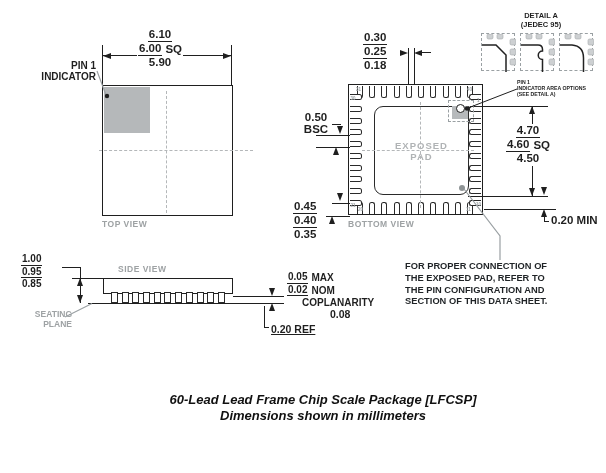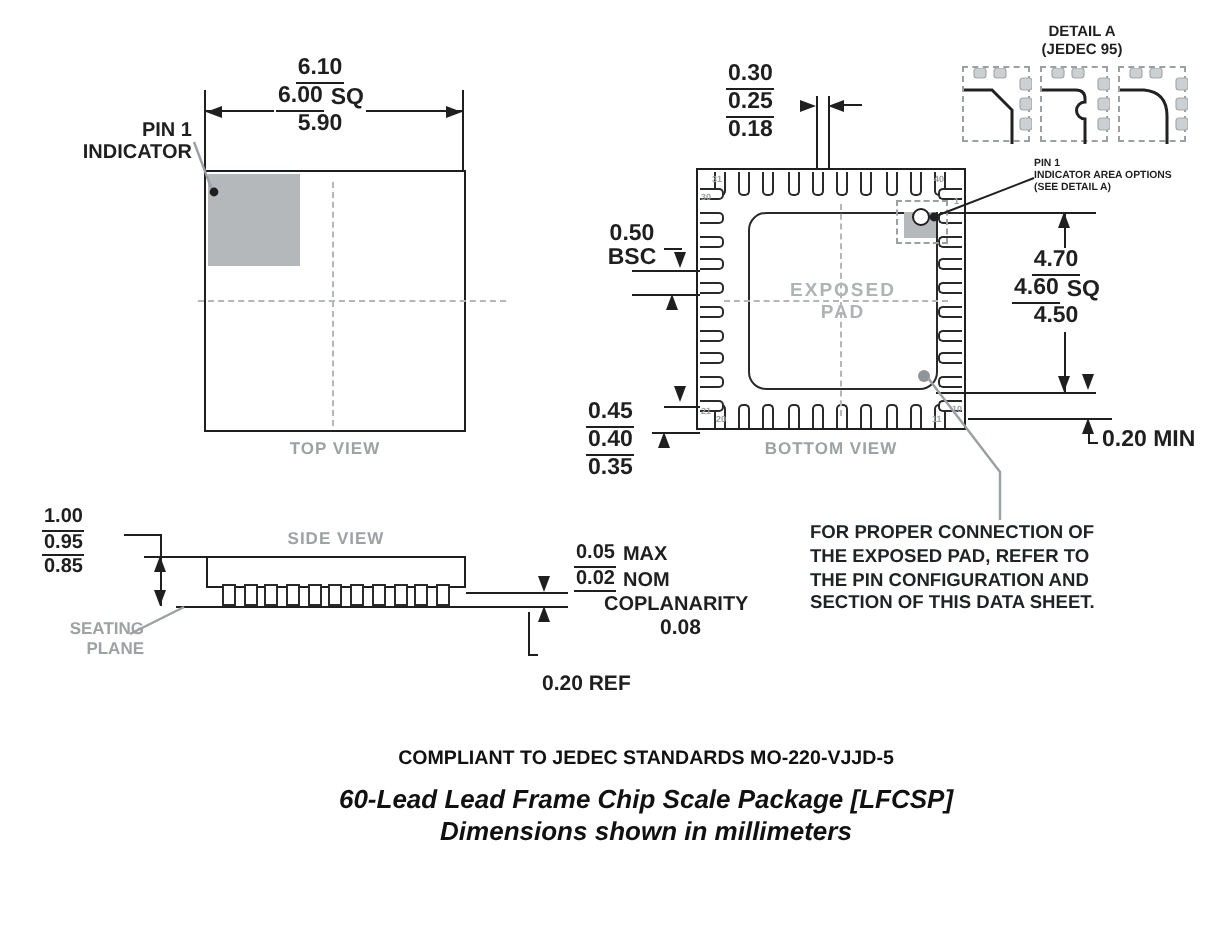--- a/index.html
+++ b/index.html
@@ -17,21 +17,21 @@
   .ar.left{border-top:3px solid transparent;border-bottom:3px solid transparent;border-right:8px solid #1f1f1f;}
   .ar.right{border-top:3px solid transparent;border-bottom:3px solid transparent;border-left:8px solid #1f1f1f;}
   
   .stack{position:absolute;display:flex;flex-direction:column;align-items:center;
          font-weight:bold;font-size:11.5px;line-height:1.15;background:#fff;z-index:3;padding:0 1px;}
   .stack.sm{font-size:10px;}
   .stack .row{display:flex;align-items:flex-end;gap:3px;}
   .stack .num{border-bottom:1.4px solid #1f1f1f;padding:0 1px;}
   .stack.la{align-items:flex-start;}
   .dimtxt{position:absolute;font-weight:bold;font-size:11.5px;background:#fff;z-index:3;white-space:nowrap;}
-  .graylbl{position:absolute;color:#9ea2a4;font-weight:bold;font-size:8.5px;letter-spacing:.5px;text-align:center;}
+  .graylbl{position:absolute;color:#9ea2a4;font-weight:bold;font-size:8.5px;letter-spacing:.5px;}
   
   .pkg{position:absolute;left:348px;top:84px;width:135px;height:131px;border:1.8px solid #1f1f1f;box-sizing:border-box;background:#fff;}
   .leadrow{position:absolute;display:flex;justify-content:space-between;z-index:2;}
   .leadrow.h{left:357px;width:116px;height:12px;}
   .leadrow.v{top:94px;height:112px;width:12px;flex-direction:column;}
   .lead{box-sizing:border-box;background:#fff;border:1.2px solid #2a2a2a;}
   .leadrow.top .lead{width:6px;height:12px;border-top:none;border-radius:0 0 2.5px 2.5px;}
   .leadrow.bot .lead{width:6px;height:12px;border-bottom:none;border-radius:2.5px 2.5px 0 0;}
   .leadrow.lft .lead{width:12px;height:6px;border-left:none;border-radius:0 2.5px 2.5px 0;}
   .leadrow.rgt .lead{width:12px;height:6px;border-right:none;border-radius:2.5px 0 0 2.5px;}
@@ -310,30 +310,29 @@
       </div>
     <div class="row">
         <span class="num">0.02</span>
         <span>NOM</span>
       </div>
   </div>
   <div class="dimtxt" style="left:302px;top:297px;font-size:10px;">COPLANARITY</div>
   <div class="dimtxt" style="left:330px;top:308px;font-size:10.5px;">0.08</div>
   <div class="vl" style="left:264px;top:306px;height:22px;"></div>
   <div class="hl" style="left:264px;top:327px;width:5px;"></div>
-  <div class="dimtxt" style="left:271px;top:336px;font-size:10.5px;">0.20 REF</div>
+  <div class="dimtxt" style="left:271px;top:323px;font-size:10.5px;text-decoration:underline;">0.20 REF</div>
 
   <div class="notetxt">
     <div>FOR PROPER CONNECTION OF</div>
     <div>THE EXPOSED PAD, REFER TO</div>
     <div>THE PIN CONFIGURATION AND</div>
     <div>SECTION OF THIS DATA SHEET.</div>
   </div>
 
-  <div class="footer-c">COMPLIANT TO JEDEC STANDARDS MO-220-VJJD-5</div>
   <div class="footer-i">
     <div>60-Lead Lead Frame Chip Scale Package [LFCSP]</div>
     <div>Dimensions shown in millimeters</div>
   </div>
 
   <svg class="ovl" width="606" height="473" viewBox="0 0 606 473">
     <line x1="97" y1="71" x2="106" y2="95" stroke="#9aa0a3" stroke-width="1.2"></line>
     <circle cx="107" cy="96" r="2.2" fill="#1f1f1f"></circle>
     <line x1="517" y1="89" x2="468" y2="108" stroke="#1f1f1f" stroke-width="1"></line>
     <circle cx="467" cy="108.5" r="2.2" fill="#1f1f1f"></circle>

